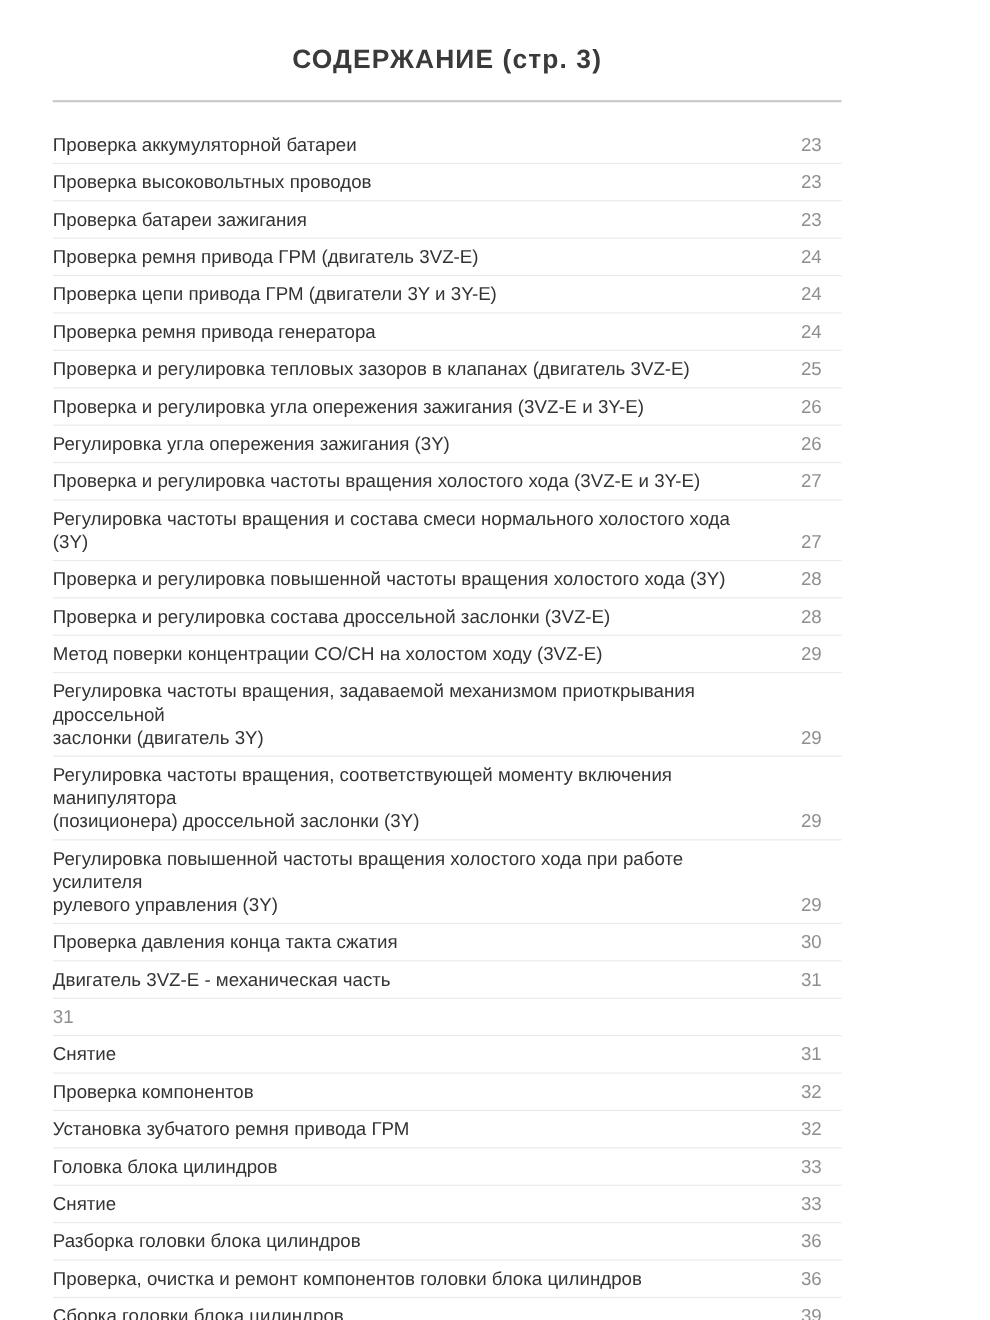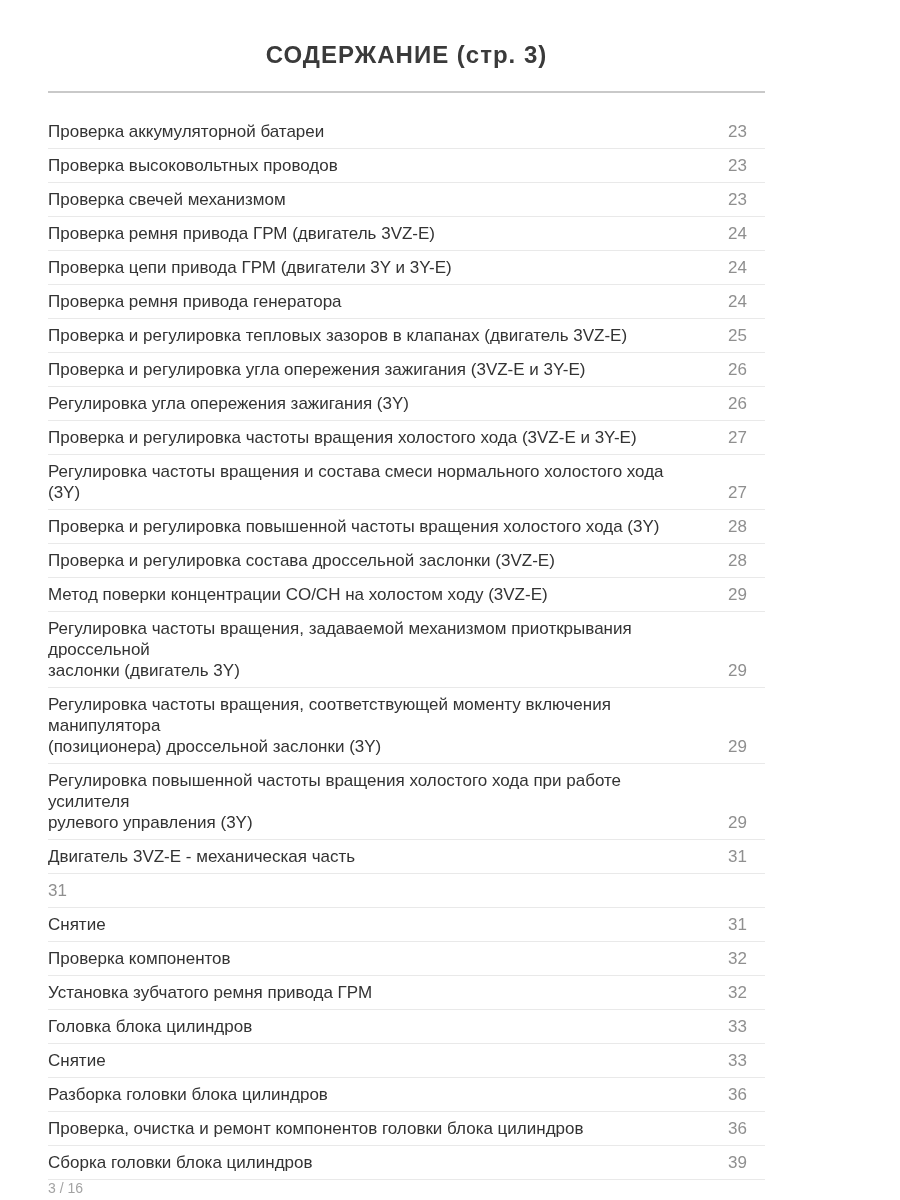--- a/index.html
+++ b/index.html
@@ -77,21 +77,21 @@
     <span class="toc-label">Проверка аккумуляторной батареи</span>
     <span class="toc-page">23</span>
   </div>
 
   <div class="toc-row">
     <span class="toc-label">Проверка высоковольтных проводов</span>
     <span class="toc-page">23</span>
   </div>
 
   <div class="toc-row">
-    <span class="toc-label">Проверка свечей механизмом</span>
+    <span class="toc-label">Проверка батареи зажигания</span>
     <span class="toc-page">23</span>
   </div>
 
   <div class="toc-row">
     <span class="toc-label">Проверка ремня привода ГРМ (двигатель 3VZ-E)</span>
     <span class="toc-page">24</span>
   </div>
 
   <div class="toc-row">
     <span class="toc-label">Проверка цепи привода ГРМ (двигатели 3Y и 3Y-E)</span>
@@ -154,20 +154,24 @@
 (позиционера) дроссельной заслонки (3Y)</span>
     <span class="toc-page">29</span>
   </div>
 
   <div class="toc-row">
     <span class="toc-label">Регулировка повышенной частоты вращения холостого хода при работе усилителя
 рулевого управления (3Y)</span>
     <span class="toc-page">29</span>
   </div>
 
+  <div class="toc-row">
+    <span class="toc-label">Проверка давления конца такта сжатия</span>
+    <span class="toc-page">30</span>
+  </div>
 
   <div class="toc-row">
     <span class="toc-label">Двигатель 3VZ-E - механическая часть</span>
     <span class="toc-page">31</span>
   </div>
 
   <div class="toc-row">
     <span class="toc-page">31</span>
   </div>
 

